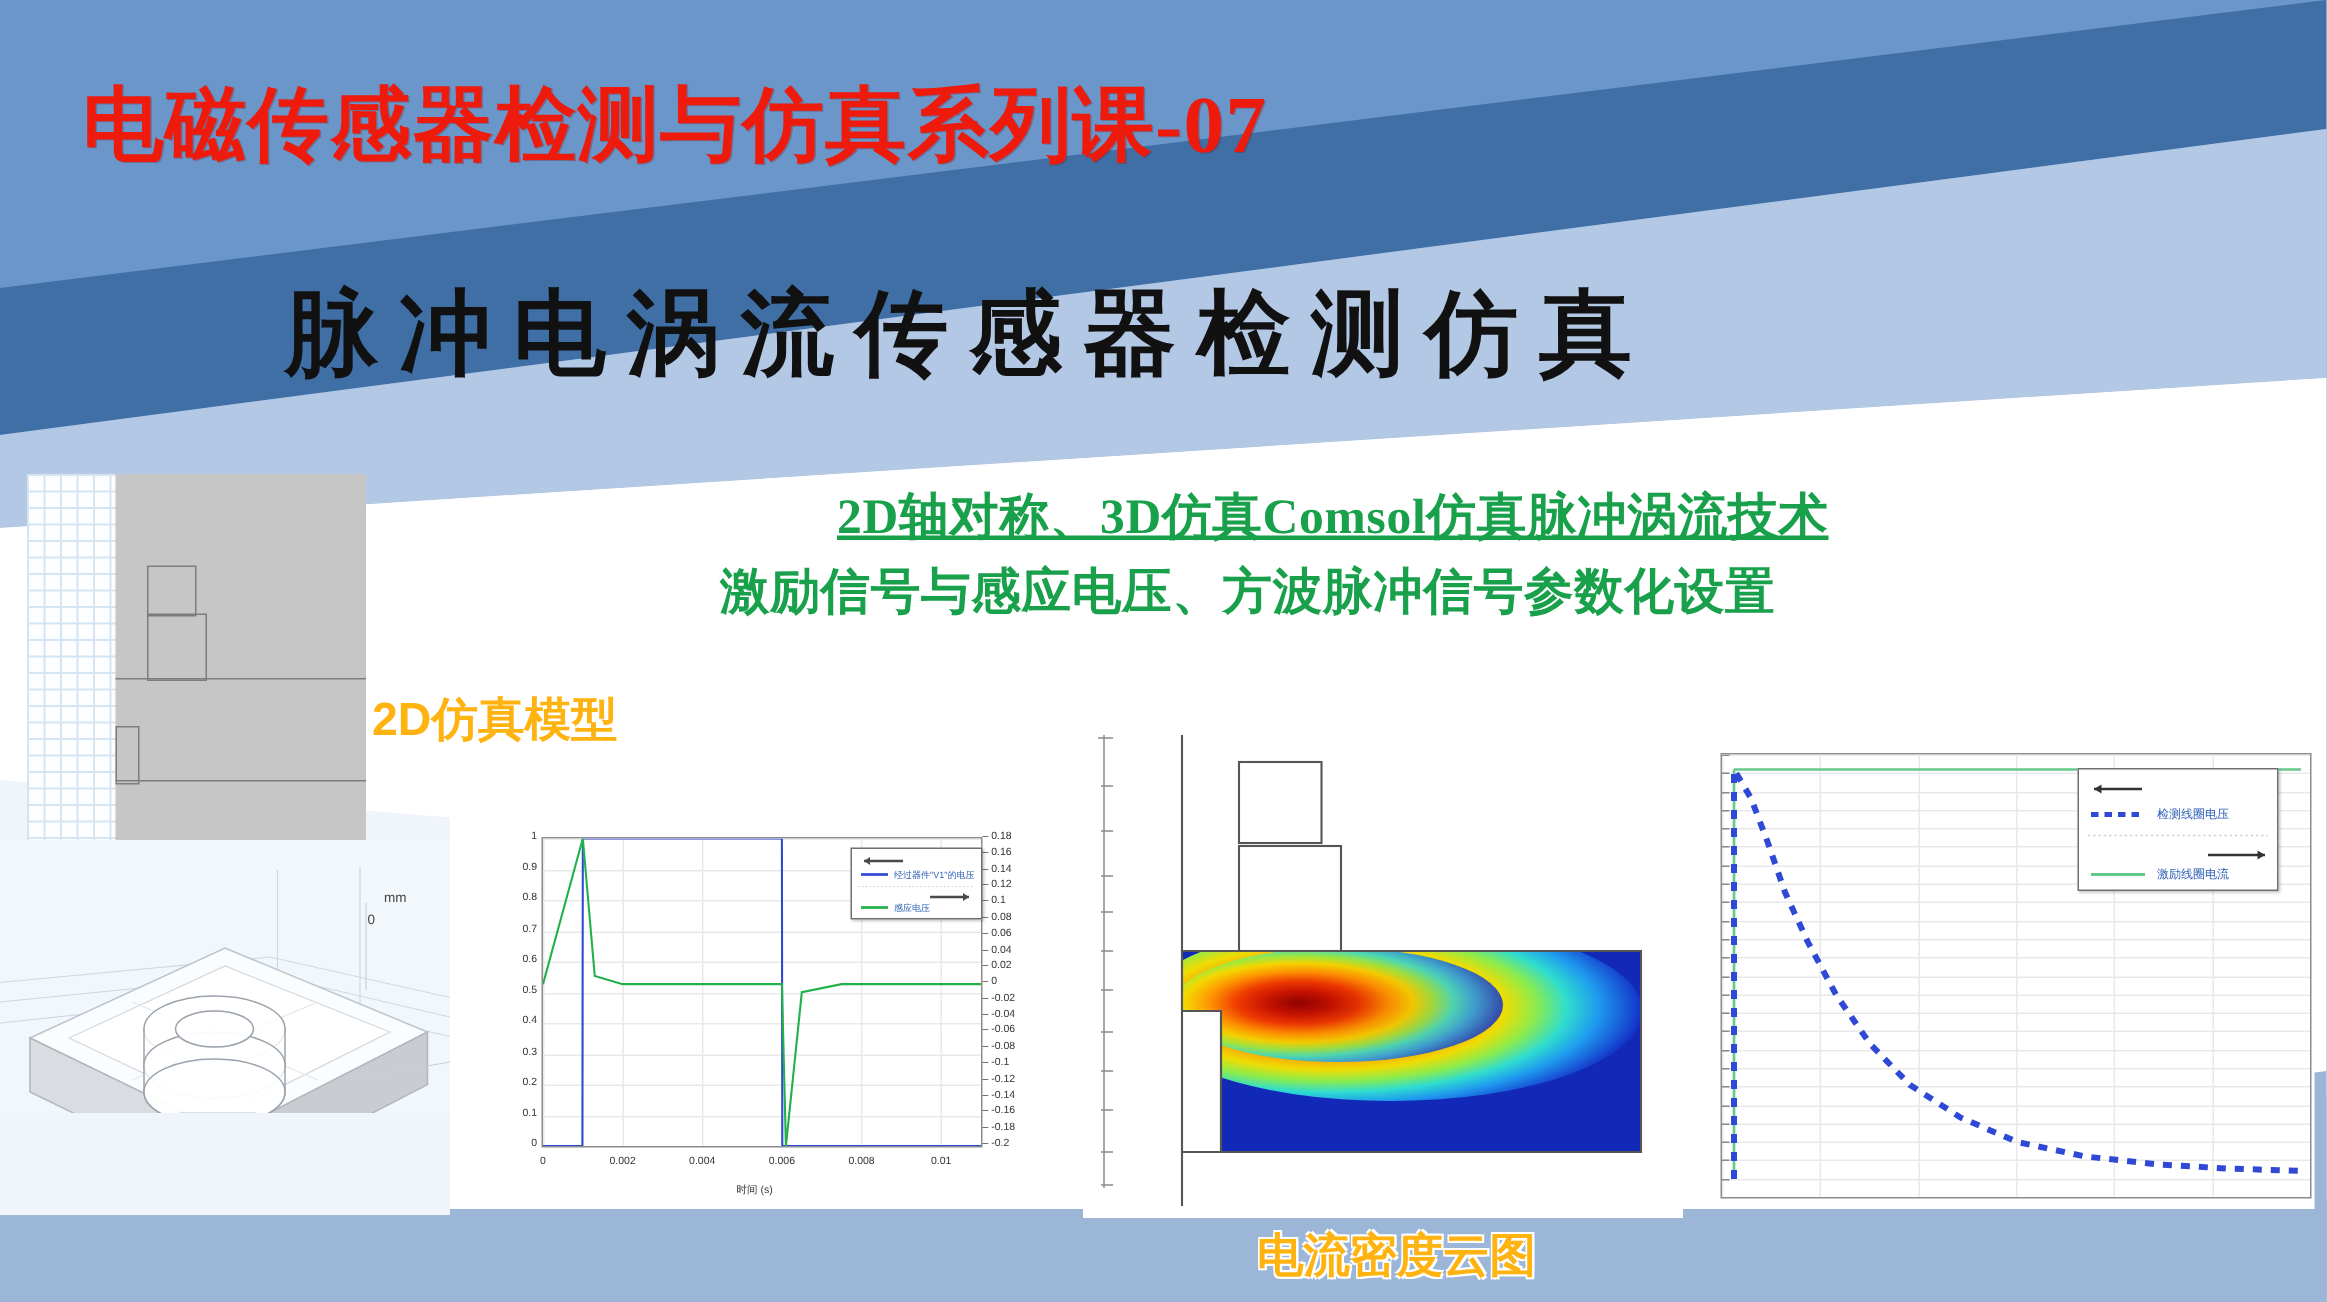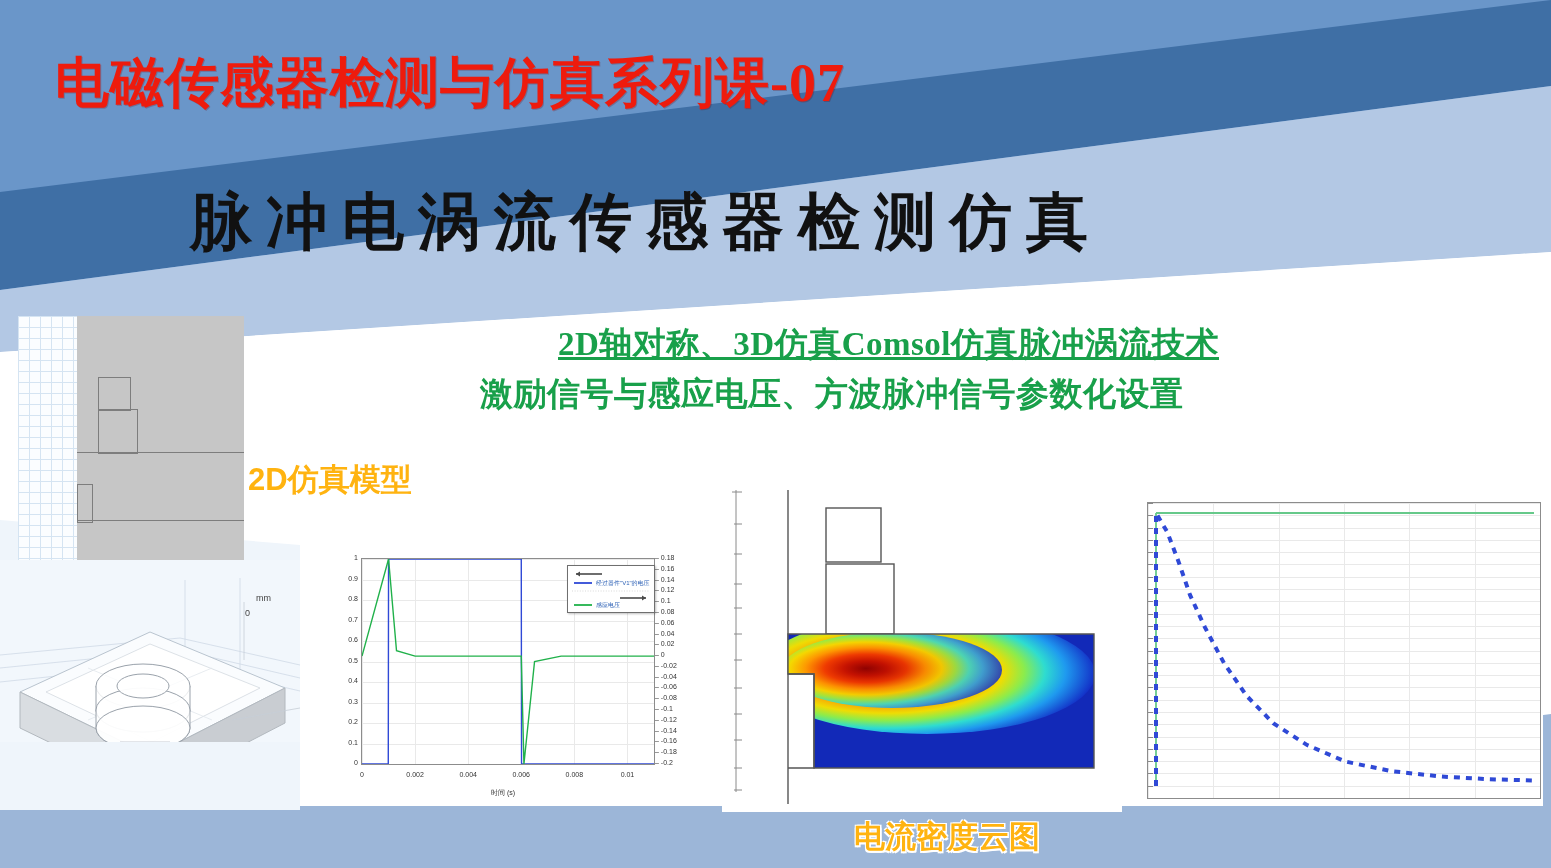--- a/index.html
+++ b/index.html
@@ -39,21 +39,21 @@
   .cap{
     position:absolute;
     font-family:"Liberation Sans","DejaVu Sans",sans-serif;
     font-weight:bold;font-size:31px;color:#FFB310;white-space:nowrap;
     text-shadow:1.5px 1.5px 0 #ffffff, -1px -1px 0 #ffffff,
                 1.5px -1px 0 #ffffff, -1px 1.5px 0 #ffffff;
   }
   .cap-2d{left:248px;top:459px;}
   .cap-3d{left:48px;top:822px;}
   .cap-exc{left:293px;top:814px;}
-  .cap-cur{left:838px;top:816px;margin-left:16px;}
+  .cap-cur{left:838px;top:816px;}
   .cap-det{left:1198px;top:814px;}
 
   
   #panel2d{position:absolute;left:18px;top:316px;width:226px;height:246px;background:#ffffff;}
   #panel2d .grid{
     position:absolute;left:0;top:0;width:60px;height:246px;
     background-color:#fbfdff;
     background-image:
       linear-gradient(to right,#d5e4f2 1px,transparent 1px),
       linear-gradient(to bottom,#d5e4f2 1px,transparent 1px);
@@ -385,18 +385,31 @@
         <div style="position:absolute;left:0;top:246px;width:5px;height:1px;background:#8a8a8a;"></div>
         <div style="position:absolute;left:0;top:258px;width:5px;height:1px;background:#8a8a8a;"></div>
         <div style="position:absolute;left:0;top:270px;width:5px;height:1px;background:#8a8a8a;"></div>
         <div style="position:absolute;left:0;top:283px;width:5px;height:1px;background:#8a8a8a;"></div>
         <div style="position:absolute;left:0;top:295px;width:5px;height:1px;background:#8a8a8a;"></div>
         <svg width="392" height="295" viewBox="0 0 392 295" style="position:absolute;left:0;top:0;">
           <path d="M8.0 10.0 L386.0 10.0 M 8.0 10.0 L 8.0 283.0" fill="none" stroke="#66c98a" stroke-width="1.8"></path>
           <path d="M 8.0 283.0 L 8.0 10.0 L 8.0 10.0 L 19.3 29.1 L 30.7 59.1 L 42.0 91.9 L 57.1 124.7 L 76.0 160.1 L 98.7 192.9 L 125.2 220.2 L 159.2 242.1 L 197.0 258.4 L 242.4 268.0 L 291.5 273.4 L 340.6 276.2 L 386.0 277.5" fill="none" stroke="#2f49d6" stroke-width="4" stroke-dasharray="6,6" stroke-linecap="butt"></path>
         </svg>
       </div>
+    <div class="legendbox" style="left:252px;top:16px;width:132px;height:80px;">
+      <svg width="132" height="80" viewBox="0 0 132 80" xmlns="http://www.w3.org/2000/svg" style="position:absolute;left:0;top:0;">
+        <path d="M10 13 L42 13" stroke="#333" stroke-width="1.8"></path>
+        <path d="M10 13 L15 10 L15 16 Z" fill="#333"></path>
+        <path d="M8 30 L44 30" stroke="#2f49d6" stroke-width="3.4" stroke-dasharray="5,4"></path>
+        <path d="M6 44 L126 44" stroke="#cfcfcf" stroke-width="0.9" stroke-dasharray="1.5,2"></path>
+        <path d="M86 57 L124 57" stroke="#333" stroke-width="1.8"></path>
+        <path d="M124 57 L119 54 L119 60 Z" fill="#333"></path>
+        <path d="M8 70 L44 70" stroke="#66c98a" stroke-width="2"></path>
+      </svg>
+      <div class="legtxt" id="detLeg0" style="left:52px;top:24px;font-size:8px;">检测线圈电压</div>
+      <div class="legtxt" id="detLeg1" style="left:52px;top:64px;font-size:8px;">激励线圈电流</div>
+    </div>
   </div>
 
   <div class="cap cap-2d">2D仿真模型</div>
   <div class="cap cap-cur">电流密度云图</div>
 
 </div>
 
 </body></html>

